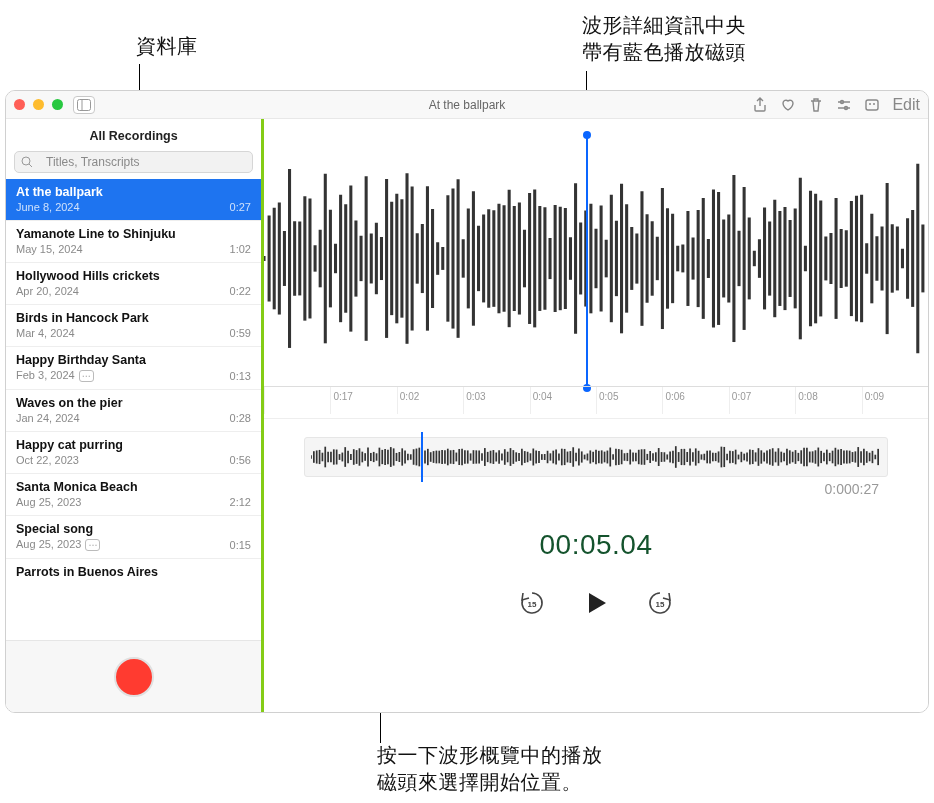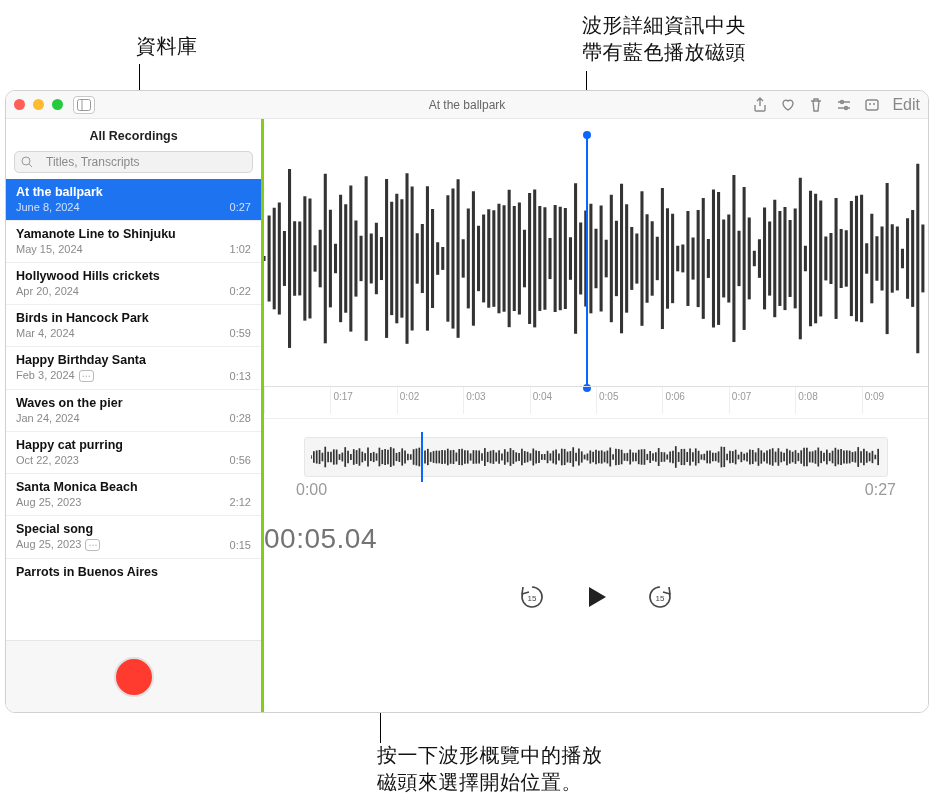--- a/index.html
+++ b/index.html
@@ -136,30 +136,30 @@
 .overview {
   margin: 18px 40px 0; height: 40px; position: relative;
   background: #f5f5f5; border: 1px solid #e6e6e6; border-radius: 3px;
 }
 .ov-inner { position:absolute; left:6px; right:6px; top:6px; bottom:6px; }
 .ov-playhead {
   position: absolute; top: -6px; bottom: -6px; width: 2px;
   background: #0a66ff; left: 20%;
 }
 .ov-labels {
-  margin: 4px 32px 0; display: flex; justify-content: space-between;
-  font-size: 16px; color: #999;
+  margin: 4px 49px 0; display: flex; justify-content: flex-end;
+  font-size: 14px; color: #999;
 }
 .bigtime {
-  font-size: 28px; color: #737373;
-  margin-top: 24px; font-weight: 400; letter-spacing: 0.5px;
+  text-align: center; font-size: 28px; color: #14532d;
+  margin-top: 32px; font-weight: 400; letter-spacing: 0.5px;
 }
 .controls {
   display: flex; justify-content: center; align-items: center;
-  gap: 36px; margin-top: 28px;
+  gap: 36px; margin-top: 28px; font-weight: bold;
 }
 .ctrl { width: 28px; height: 28px; }
 .ctrl svg { width: 100%; height: 100%; }
 .ctrl.play svg { fill: #222; }
 </style>
 </head>
 <body>
 
 <div class="callout" style="left:136px; top:33px;">資料庫</div>
 <div class="callout-line" style="left:139px; top:64px; width:1px; height:26px;"></div>

